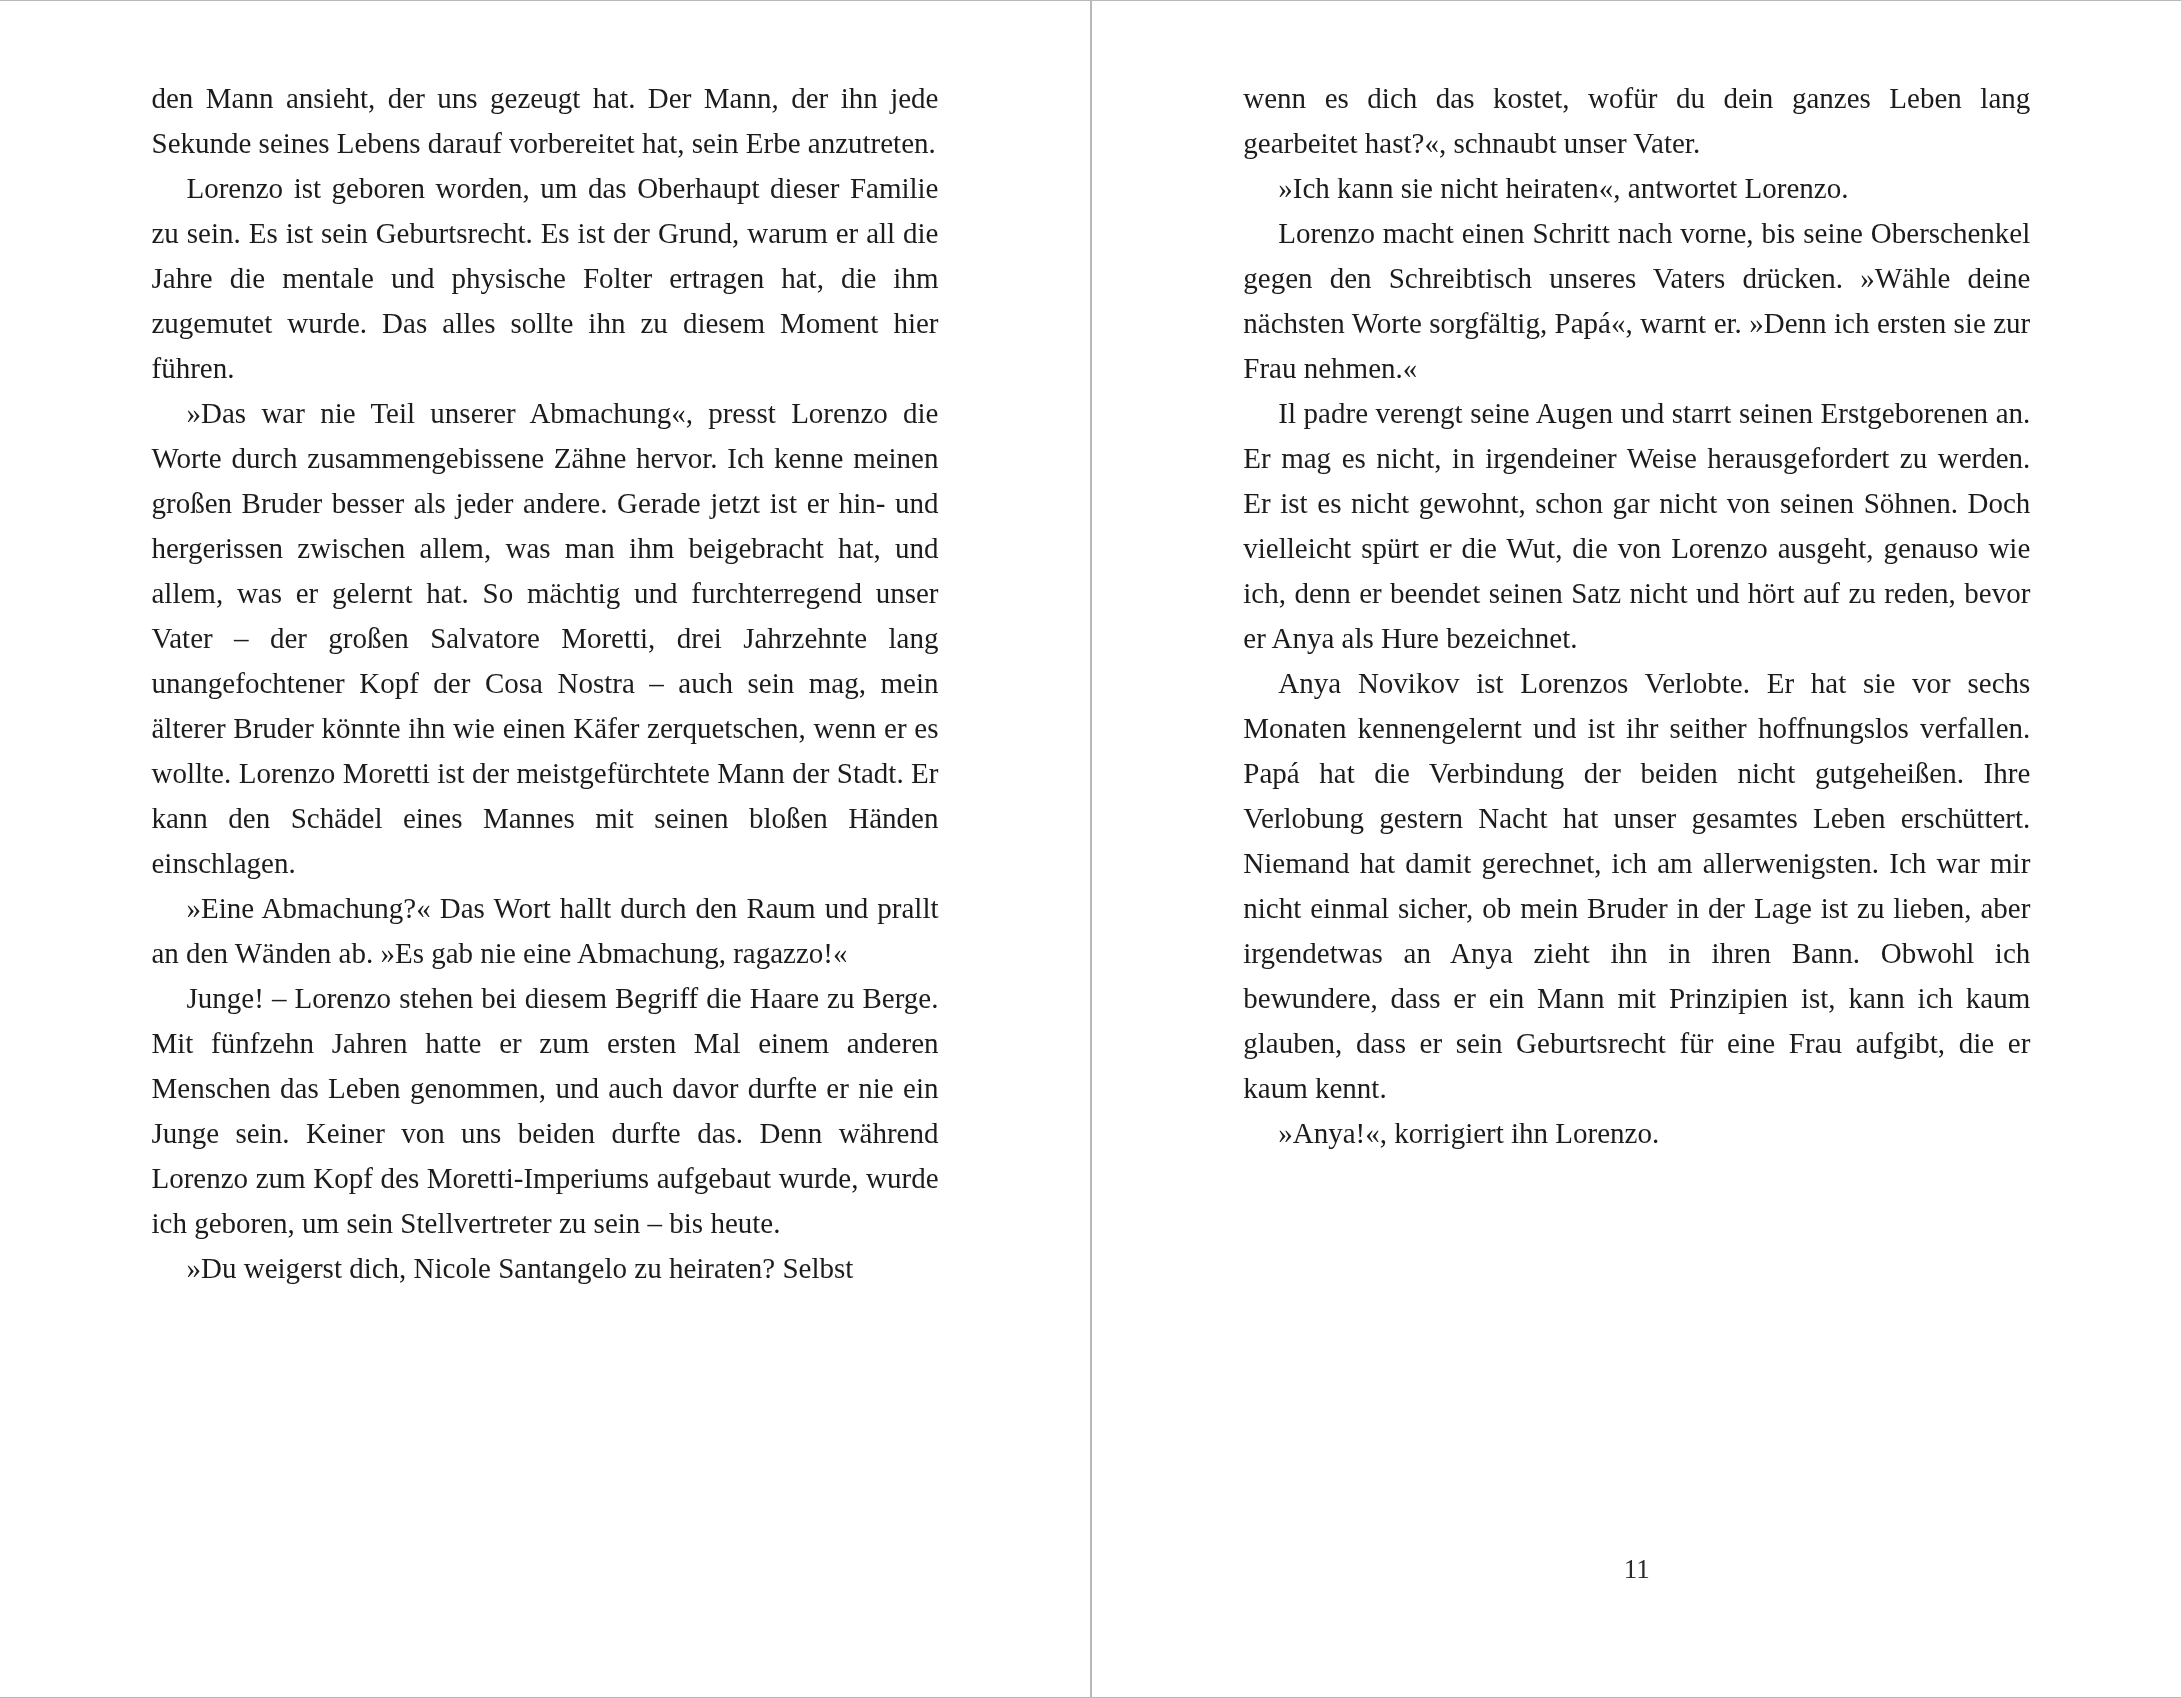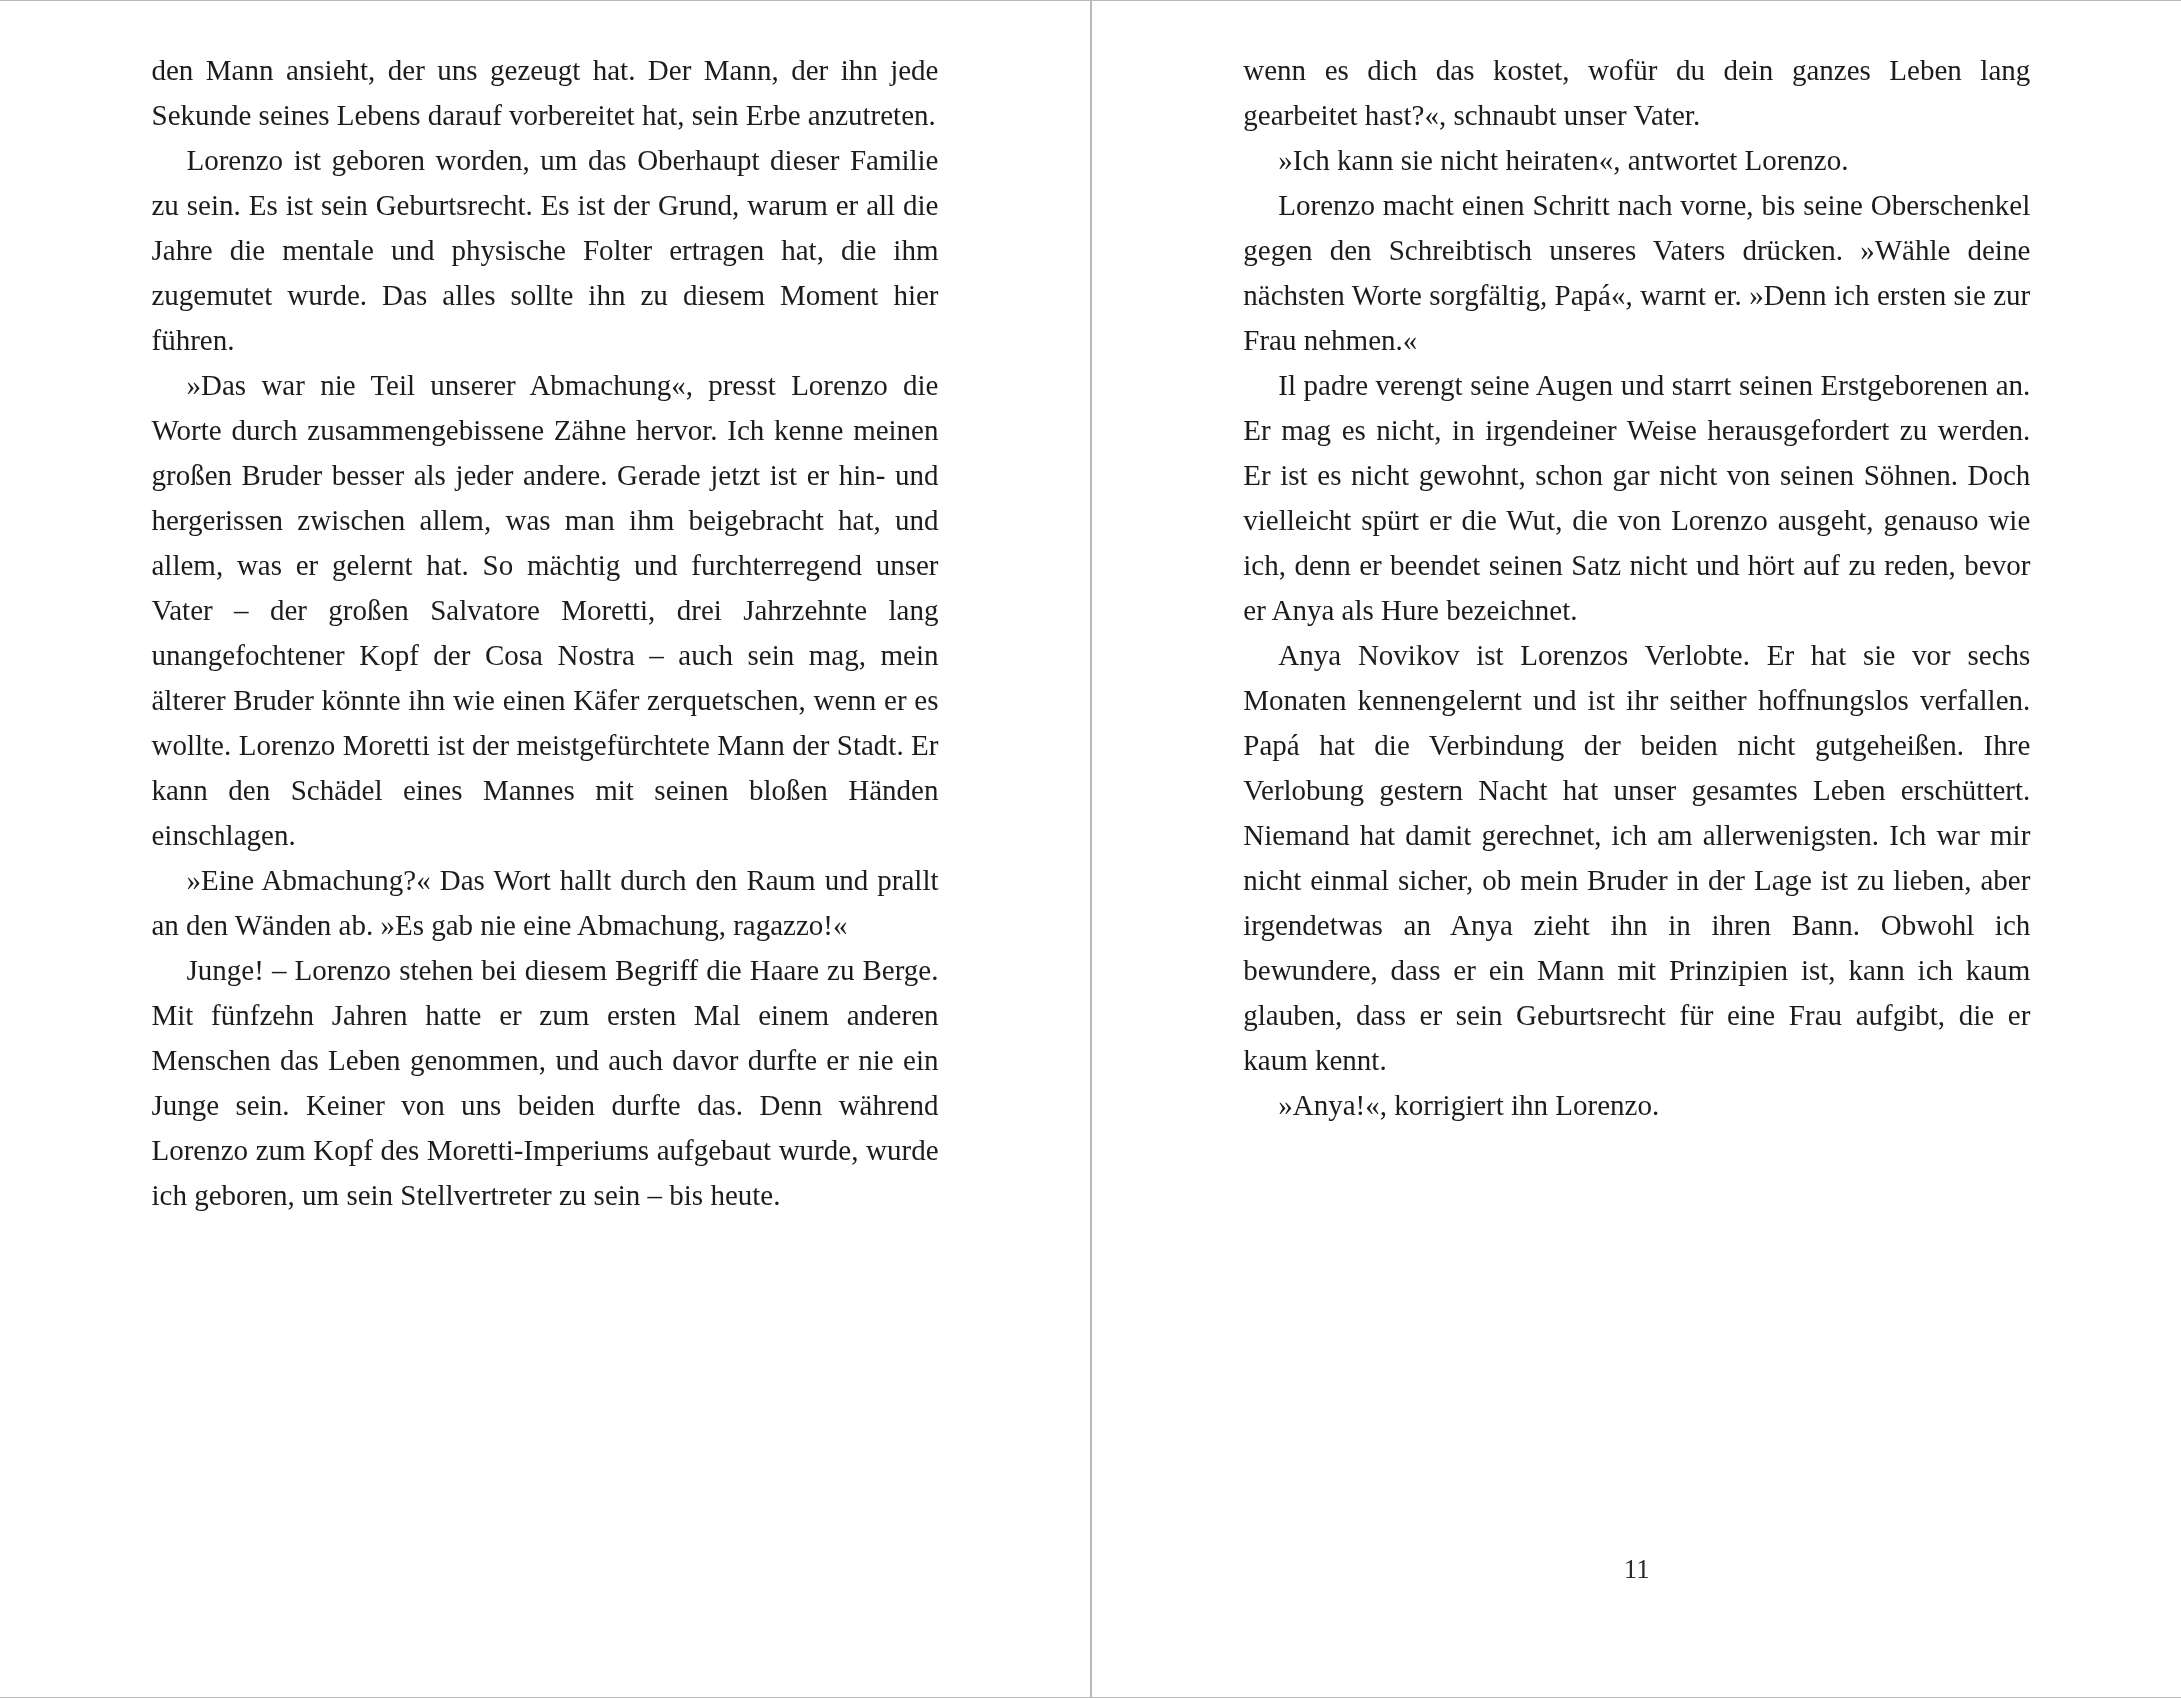--- a/index.html
+++ b/index.html
@@ -27,21 +27,21 @@
   }
   .divider {
     width: 1.8px;
     height: 100%;
     background: #b8b8b8;
     flex: 0 0 auto;
   }
   .text-block {
     width: 787px;
     margin: 0 auto;
-    padding-top: 47px;
+    padding-top: 75px;
     font-size: 29px;
     line-height: 45px;
     text-align: justify;
     hyphens: auto;
     -webkit-hyphens: auto;
   }
   .text-block p.para {
     margin: 0;
     padding: 0;
   }
@@ -65,20 +65,21 @@
 
 <div class="spread">
 
   <div class="page">
     <div class="text-block">
         <p class="para"><span>den Mann ansieht, der uns gezeugt hat. Der Mann, der ihn jede Sekunde seines Lebens darauf vorbereitet hat, sein Erbe anzutreten.</span></p>
         <p class="para indent"><span>Lorenzo ist geboren worden, um das Oberhaupt dieser Familie zu sein. Es ist sein Geburtsrecht. Es ist der Grund, warum er all die Jahre die mentale und physische Folter ertragen hat, die ihm zugemutet wurde. Das alles sollte ihn zu diesem Moment hier führen.</span></p>
         <p class="para indent"><span>»Das war nie Teil unserer Abmachung«, presst Lorenzo die Worte durch zusammengebissene Zähne hervor. Ich kenne meinen großen Bruder besser als jeder andere. Gerade jetzt ist er hin- und hergerissen zwischen allem, was man ihm beigebracht hat, und allem, was er gelernt hat. So mächtig und furchterregend unser Vater – der großen Salvatore Moretti, drei Jahrzehnte lang unangefochtener Kopf der Cosa Nostra – auch sein mag, mein älterer Bruder könnte ihn wie einen Käfer zerquetschen, wenn er es wollte. Lorenzo Moretti ist der meistgefürchtete Mann der Stadt. Er kann den Schädel eines Mannes mit seinen bloßen Händen einschlagen.</span></p>
         <p class="para indent"><span>»Eine Abmachung?« Das Wort hallt durch den Raum und prallt an den Wänden ab. »Es gab nie eine Abmachung, </span><span class="italic">ragazzo!«</span></p>
         <p class="para indent"><span class="italic">Junge!</span><span> – Lorenzo stehen bei diesem Begriff die Haare zu Berge. Mit fünfzehn Jahren hatte er zum ersten Mal einem anderen Menschen das Leben genommen, und auch davor durfte er nie ein Junge sein. Keiner von uns beiden durfte das. Denn während Lorenzo zum Kopf des Moretti-Imperiums aufgebaut wurde, wurde ich geboren, um sein Stellvertreter zu sein – bis heute.</span></p>
+        <p class="para indent"><span>»Du weigerst dich, Nicole Santangelo zu heiraten? Selbst</span></p>
       </div>
   </div>
 
   <div class="divider"></div>
 
   <div class="page">
     <div class="text-block">
         <p class="para"><span>wenn es dich das kostet, wofür du dein ganzes Leben lang gearbeitet hast?«, schnaubt unser Vater.</span></p>
         <p class="para indent"><span>»Ich kann sie nicht heiraten«, antwortet Lorenzo.</span></p>
         <p class="para indent"><span>Lorenzo macht einen Schritt nach vorne, bis seine Oberschenkel gegen den Schreibtisch unseres Vaters drücken. »Wähle deine nächsten Worte sorgfältig, </span><span class="italic">Papá</span><span>«, warnt er. »Denn ich </span><span class="italic">ersten</span><span> sie zur Frau nehmen.«</span></p>

